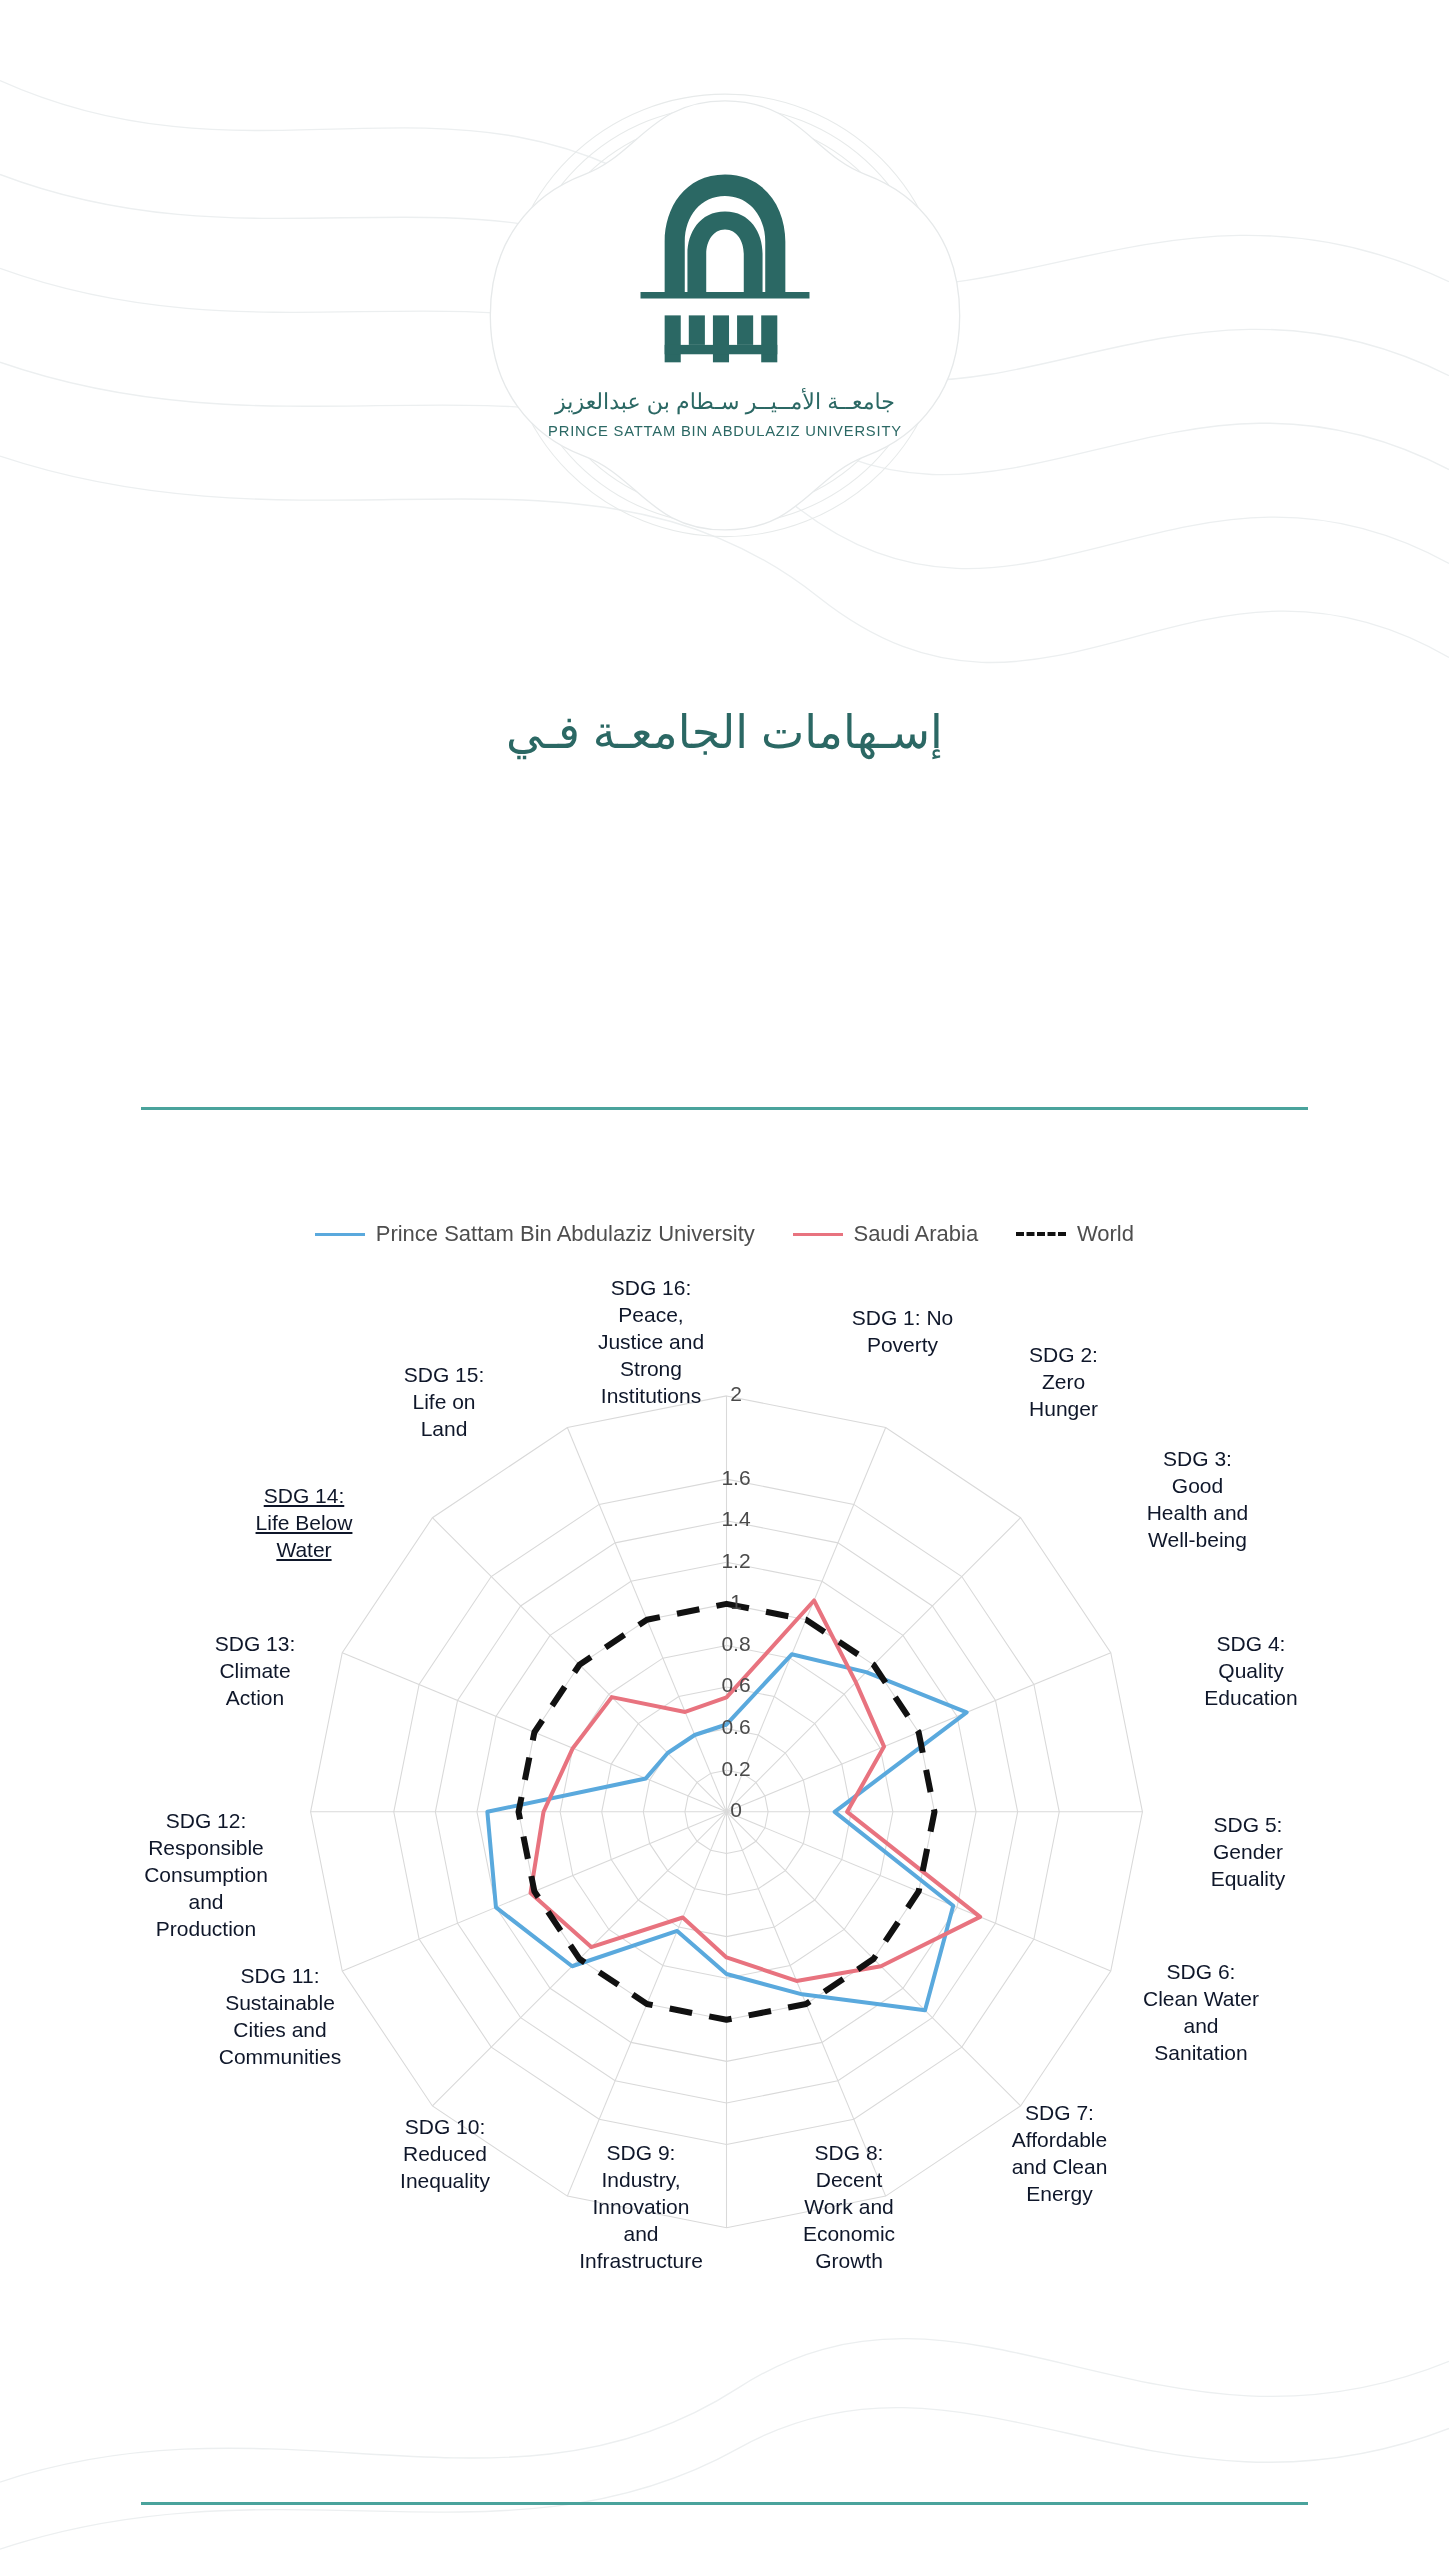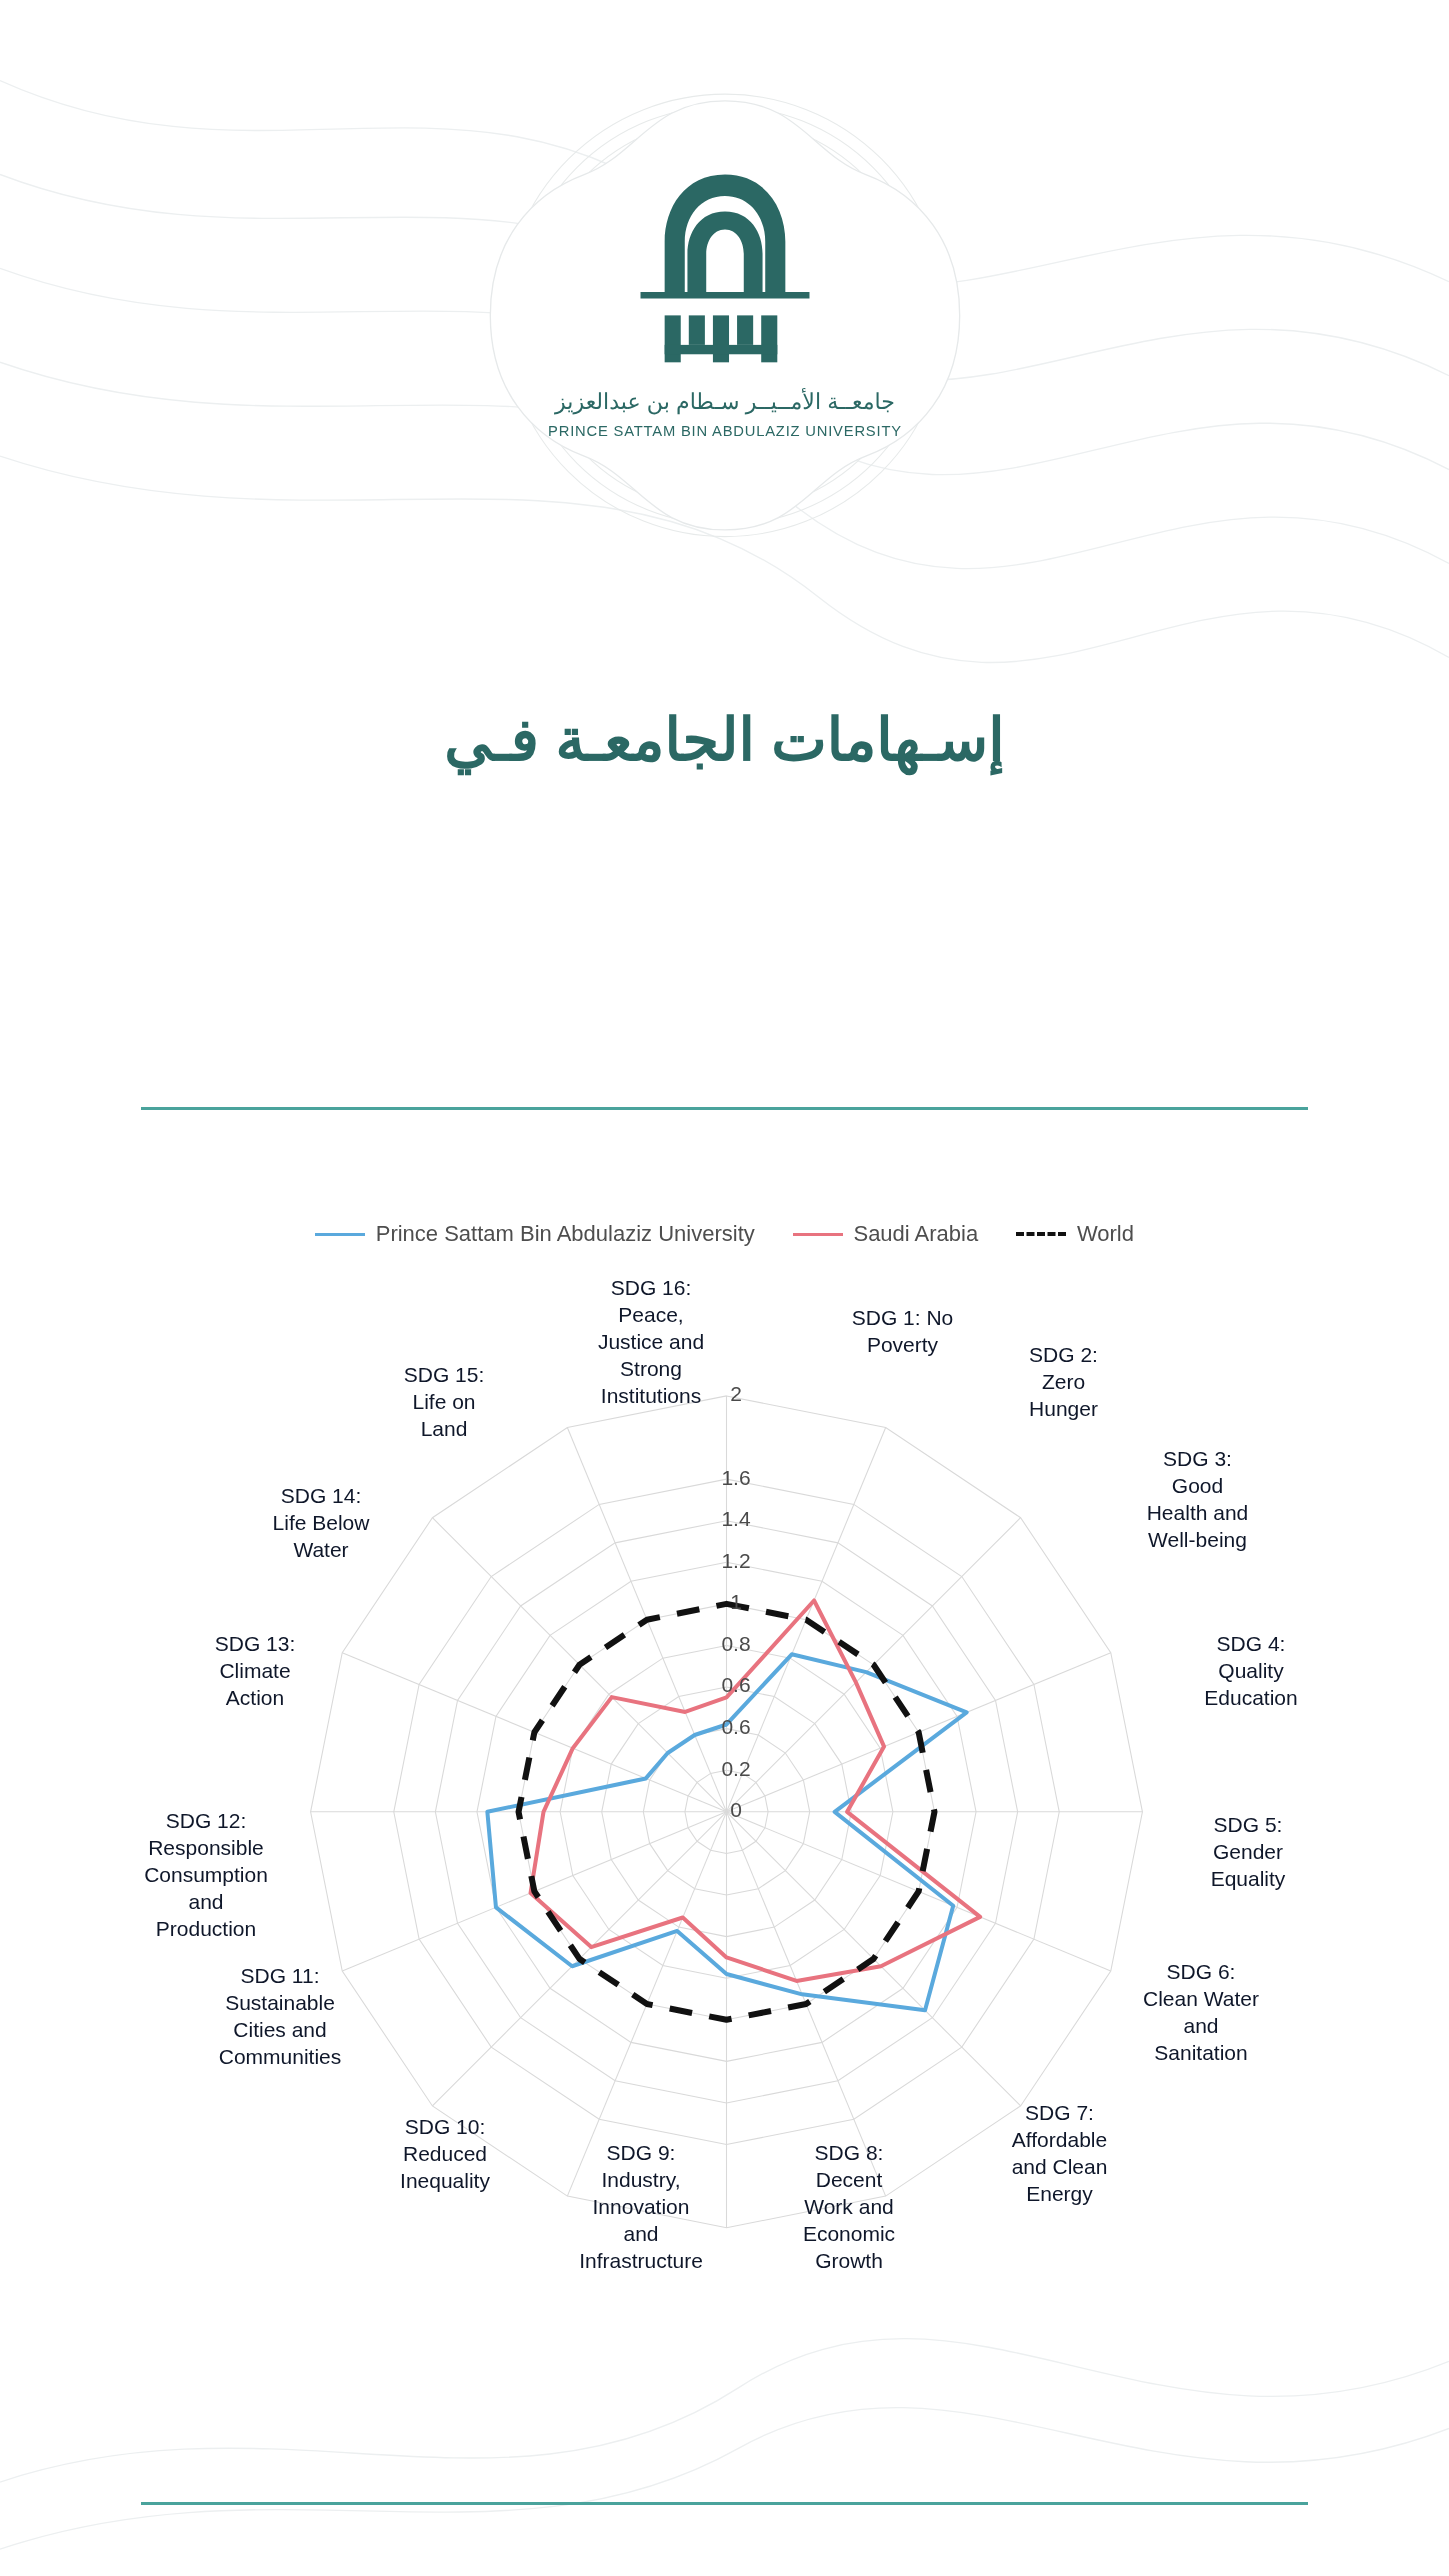--- a/index.html
+++ b/index.html
@@ -45,22 +45,22 @@
   
   .titles {
     position: absolute;
     top: 704px;
     left: 0;
     width: 1449px;
     text-align: center;
     z-index: 3;
   }
   .title-ar-1 {
-    font-size: 59px;
-    font-weight: 700;
+    font-size: 46px;
+    font-weight: 400;
     color: #2b6864;
     letter-spacing: 1.3px;
     line-height: 1.25;
     direction: rtl;
   }
   .title-ar-2 {
     font-size: 50px;
     font-weight: 400;
     color: #3a8b85;
     letter-spacing: 1.3px;
@@ -296,21 +296,21 @@
 Cities and
 Communities</div>
       <div class="axis-label" style="left: 117px; top: 533px; width: 178px;">SDG 12:
 Responsible
 Consumption
 and
 Production</div>
       <div class="axis-label" style="left: 176px; top: 356px; width: 158px;">SDG 13:
 Climate
 Action</div>
-      <div class="axis-label" style="left: 242px; top: 208px; width: 158px;">SDG 14:
+      <div class="axis-label" style="left: 225px; top: 208px; width: 158px; text-decoration: underline;">SDG 14:
 Life Below
 Water</div>
       <div class="axis-label" style="left: 372px; top: 87px; width: 144px;">SDG 15:
 Life on
 Land</div>
       <div class="axis-label" style="left: 574px; top: 0px; width: 154px;">SDG 16:
 Peace,
 Justice and
 Strong
 Institutions</div>

